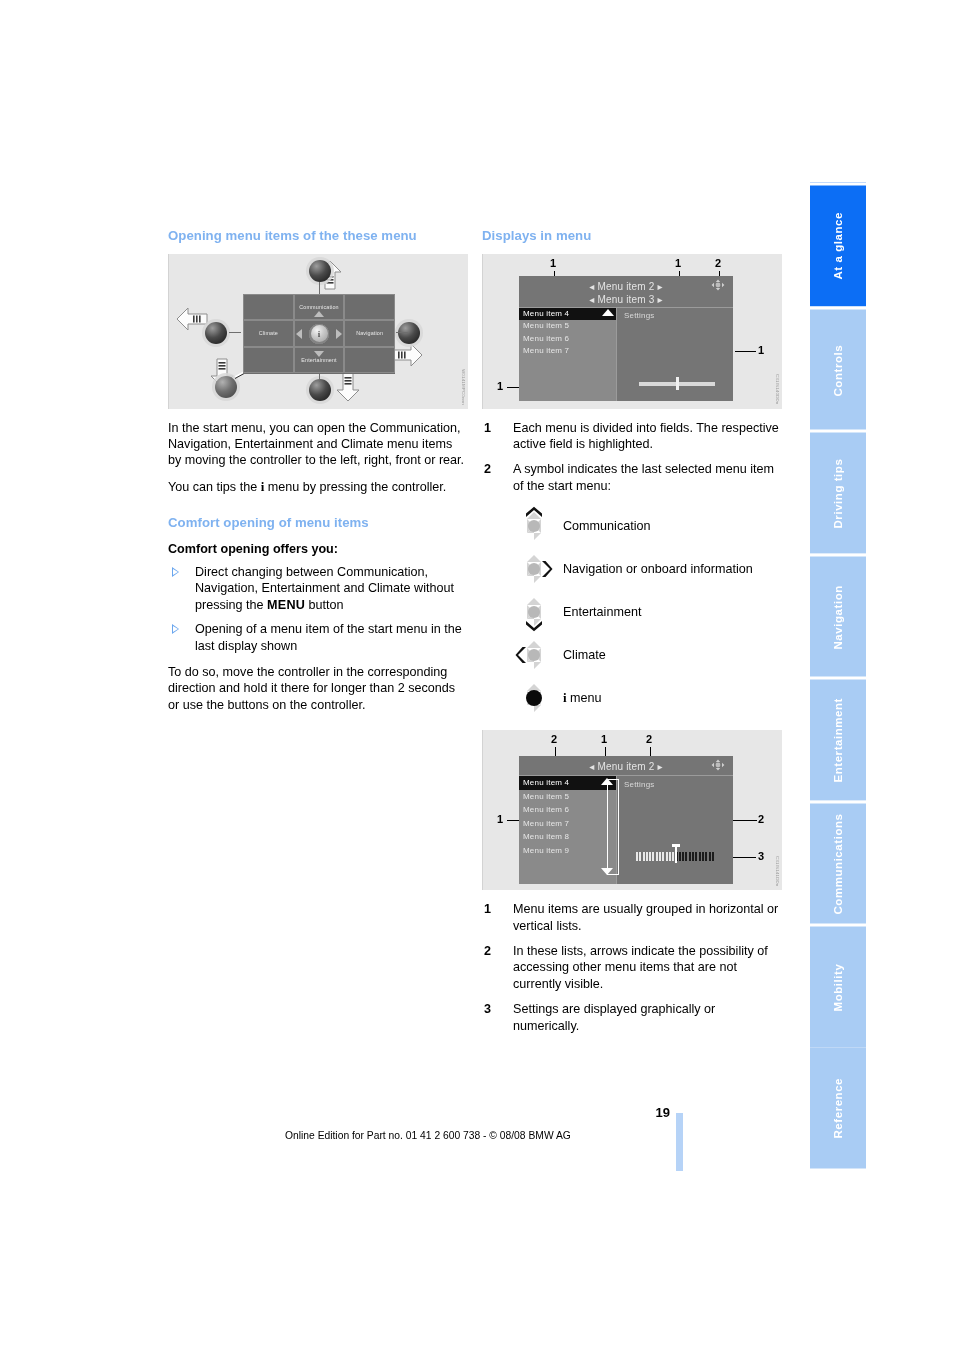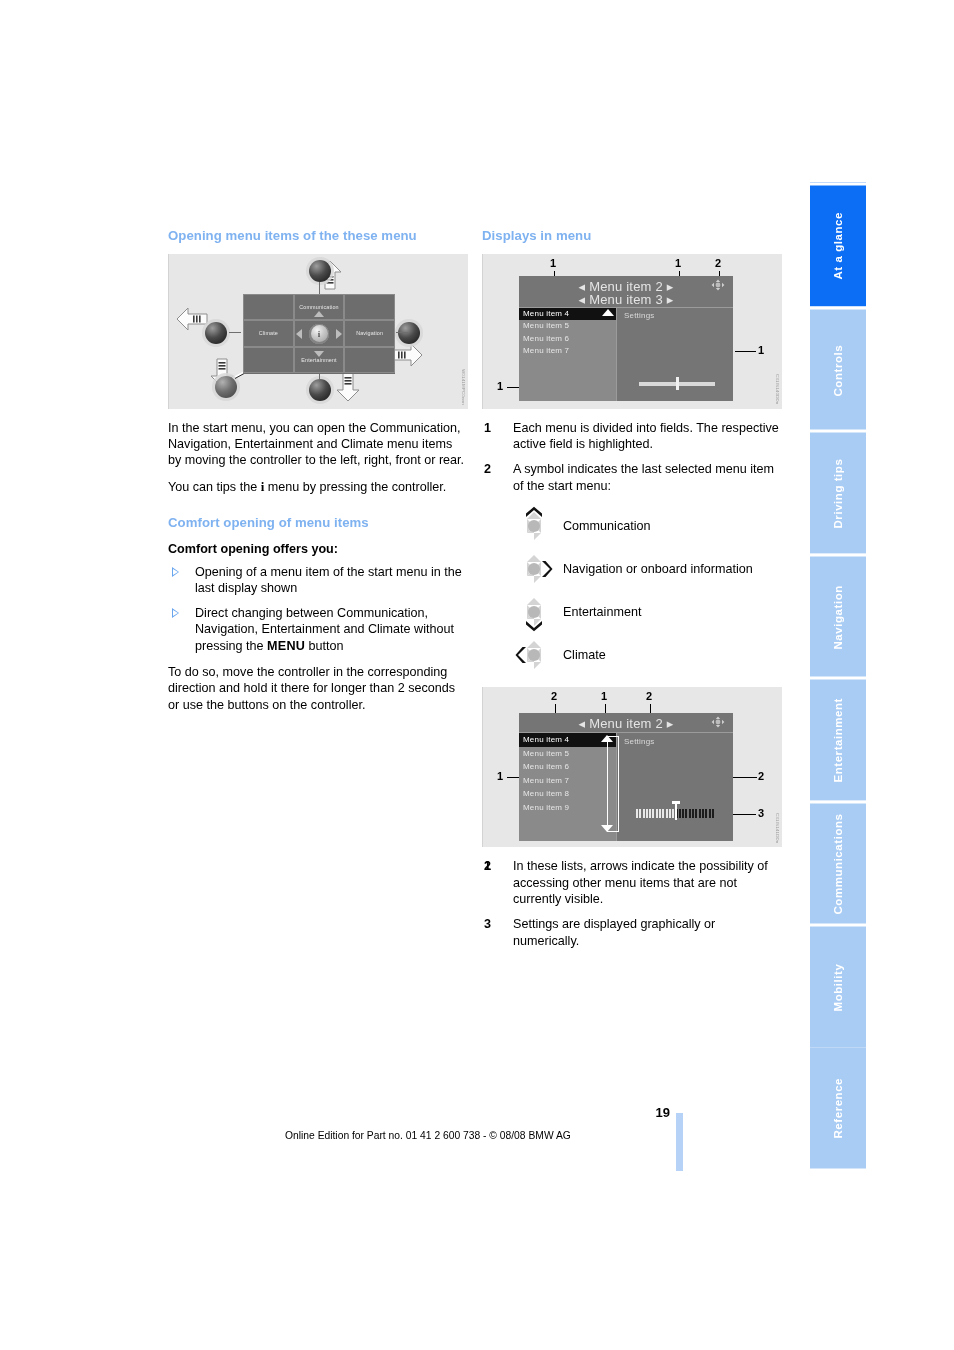--- a/index.html
+++ b/index.html
@@ -161,21 +161,21 @@
 
   
   #fig-display1 { width: 300px; height: 155px; }
   #fig-display2 { width: 300px; height: 160px; }
   .screen {
     position: absolute; background: #757575;
     overflow: hidden;
   }
   .scr-top {
     position: absolute; left:0; right:0;
-    color: #e4e4e4; font-size: 13px; text-align: center;
+    color: #e4e4e4; font-size: 10px; text-align: center;
     line-height: 13px; letter-spacing: .2px;
   }
   .scr-list {
     position: absolute;
     background: #8a8a8a;
   }
   .scr-li {
     color: #e6e6e6; font-size: 8px; padding: 0 4px;
     line-height: 12.6px; letter-spacing: .2px; white-space: nowrap;
   }
@@ -375,25 +375,25 @@
 
     <p class="body"><span>You can tips the </span><span class="ibold">i</span><span> menu by pressing the controller.</span></p>
 
     <h2 class="sect spaced">Comfort opening of menu items</h2>
 
     <p class="body tight">Comfort opening offers you:</p>
 
     <ul class="bullets">
       <li>
         <span class="tri"></span>
-        <span>Opening of a menu item of the start menu in the last display shown</span>
+        <span>Direct changing between Communication, Navigation, Entertainment and Climate without pressing the </span><span class="menukey">MENU</span><span> button</span>
       </li>
       <li>
         <span class="tri"></span>
-        <span>Direct changing between Communication, Navigation, Entertainment and Climate without pressing the </span><span class="menukey">MENU</span><span> button</span>
+        <span>Opening of a menu item of the start menu in the last display shown</span>
       </li>
     </ul>
 
     <p class="body">To do so, move the controller in the corresponding direction and hold it there for longer than 2 seconds or use the buttons on the controller.</p>
   </div>
 
   <div class="col-right">
 
     <h2 class="sect">Displays in menu</h2>
 
@@ -517,20 +517,34 @@
               <path d="M19 20 L12 27 L26 27 L19 34 Z" fill="#d4d4d4"></path>
               <path d="M12 13 L26 13 L19 6 Z" fill="#d4d4d4"></path>
               <circle cx="19" cy="20" r="6" fill="#b8b8b8"></circle>
               <path d="M11 12 L3 20 L11 28 L7.5 28 L0.5 20 L7.5 12 Z" fill="#111111"></path>
             </svg>
           </div>
         </div>
         <div class="symlabel">Climate</div>
       </div>
 
+      <div class="symrow">
+        <div class="symbox">
+          <div class="dia">
+            <svg width="38" height="40" viewBox="0 0 38 40">
+              <path d="M19 20 L26 13 L26 27 Z" fill="#d4d4d4"></path>
+              <path d="M19 20 L12 13 L12 27 Z" fill="#d4d4d4"></path>
+              <path d="M19 20 L12 27 L26 27 L19 34 Z" fill="#d4d4d4"></path>
+              <path d="M12 13 L26 13 L19 6 Z" fill="#d4d4d4"></path>
+              <circle cx="19" cy="20" r="8" fill="#0a0a0a"></circle>
+            </svg>
+          </div>
+        </div>
+        <div class="symlabel"><span class="ibold">i</span><span> menu</span></div>
+      </div>
     </div>
 
     <div class="figure" id="fig-display2" style="margin-top:12px;">
 
       <div class="callout" style="left:68px; top:3px;">2</div>
       <div class="leader" style="left:72px; top:17px; width:1px; height:16px;"></div>
 
       <div class="callout" style="left:118px; top:3px;">1</div>
       <div class="leader" style="left:122px; top:17px; width:1px; height:16px;"></div>
 
@@ -603,20 +617,21 @@
         </div>
         <div class="tick-marker" style="left:156px; top:90px;"></div>
       </div>
 
       <div class="fig-code">C31IS141DDn</div>
     </div>
 
     <ol class="numbered">
       <li>
         <span class="num">1</span>
+        <span>Menu items are usually grouped in horizontal or vertical lists.</span>
       </li>
       <li>
         <span class="num">2</span>
         <span>In these lists, arrows indicate the possibility of accessing other menu items that are not currently visible.</span>
       </li>
       <li>
         <span class="num">3</span>
         <span>Settings are displayed graphically or numerically.</span>
       </li>
     </ol>

